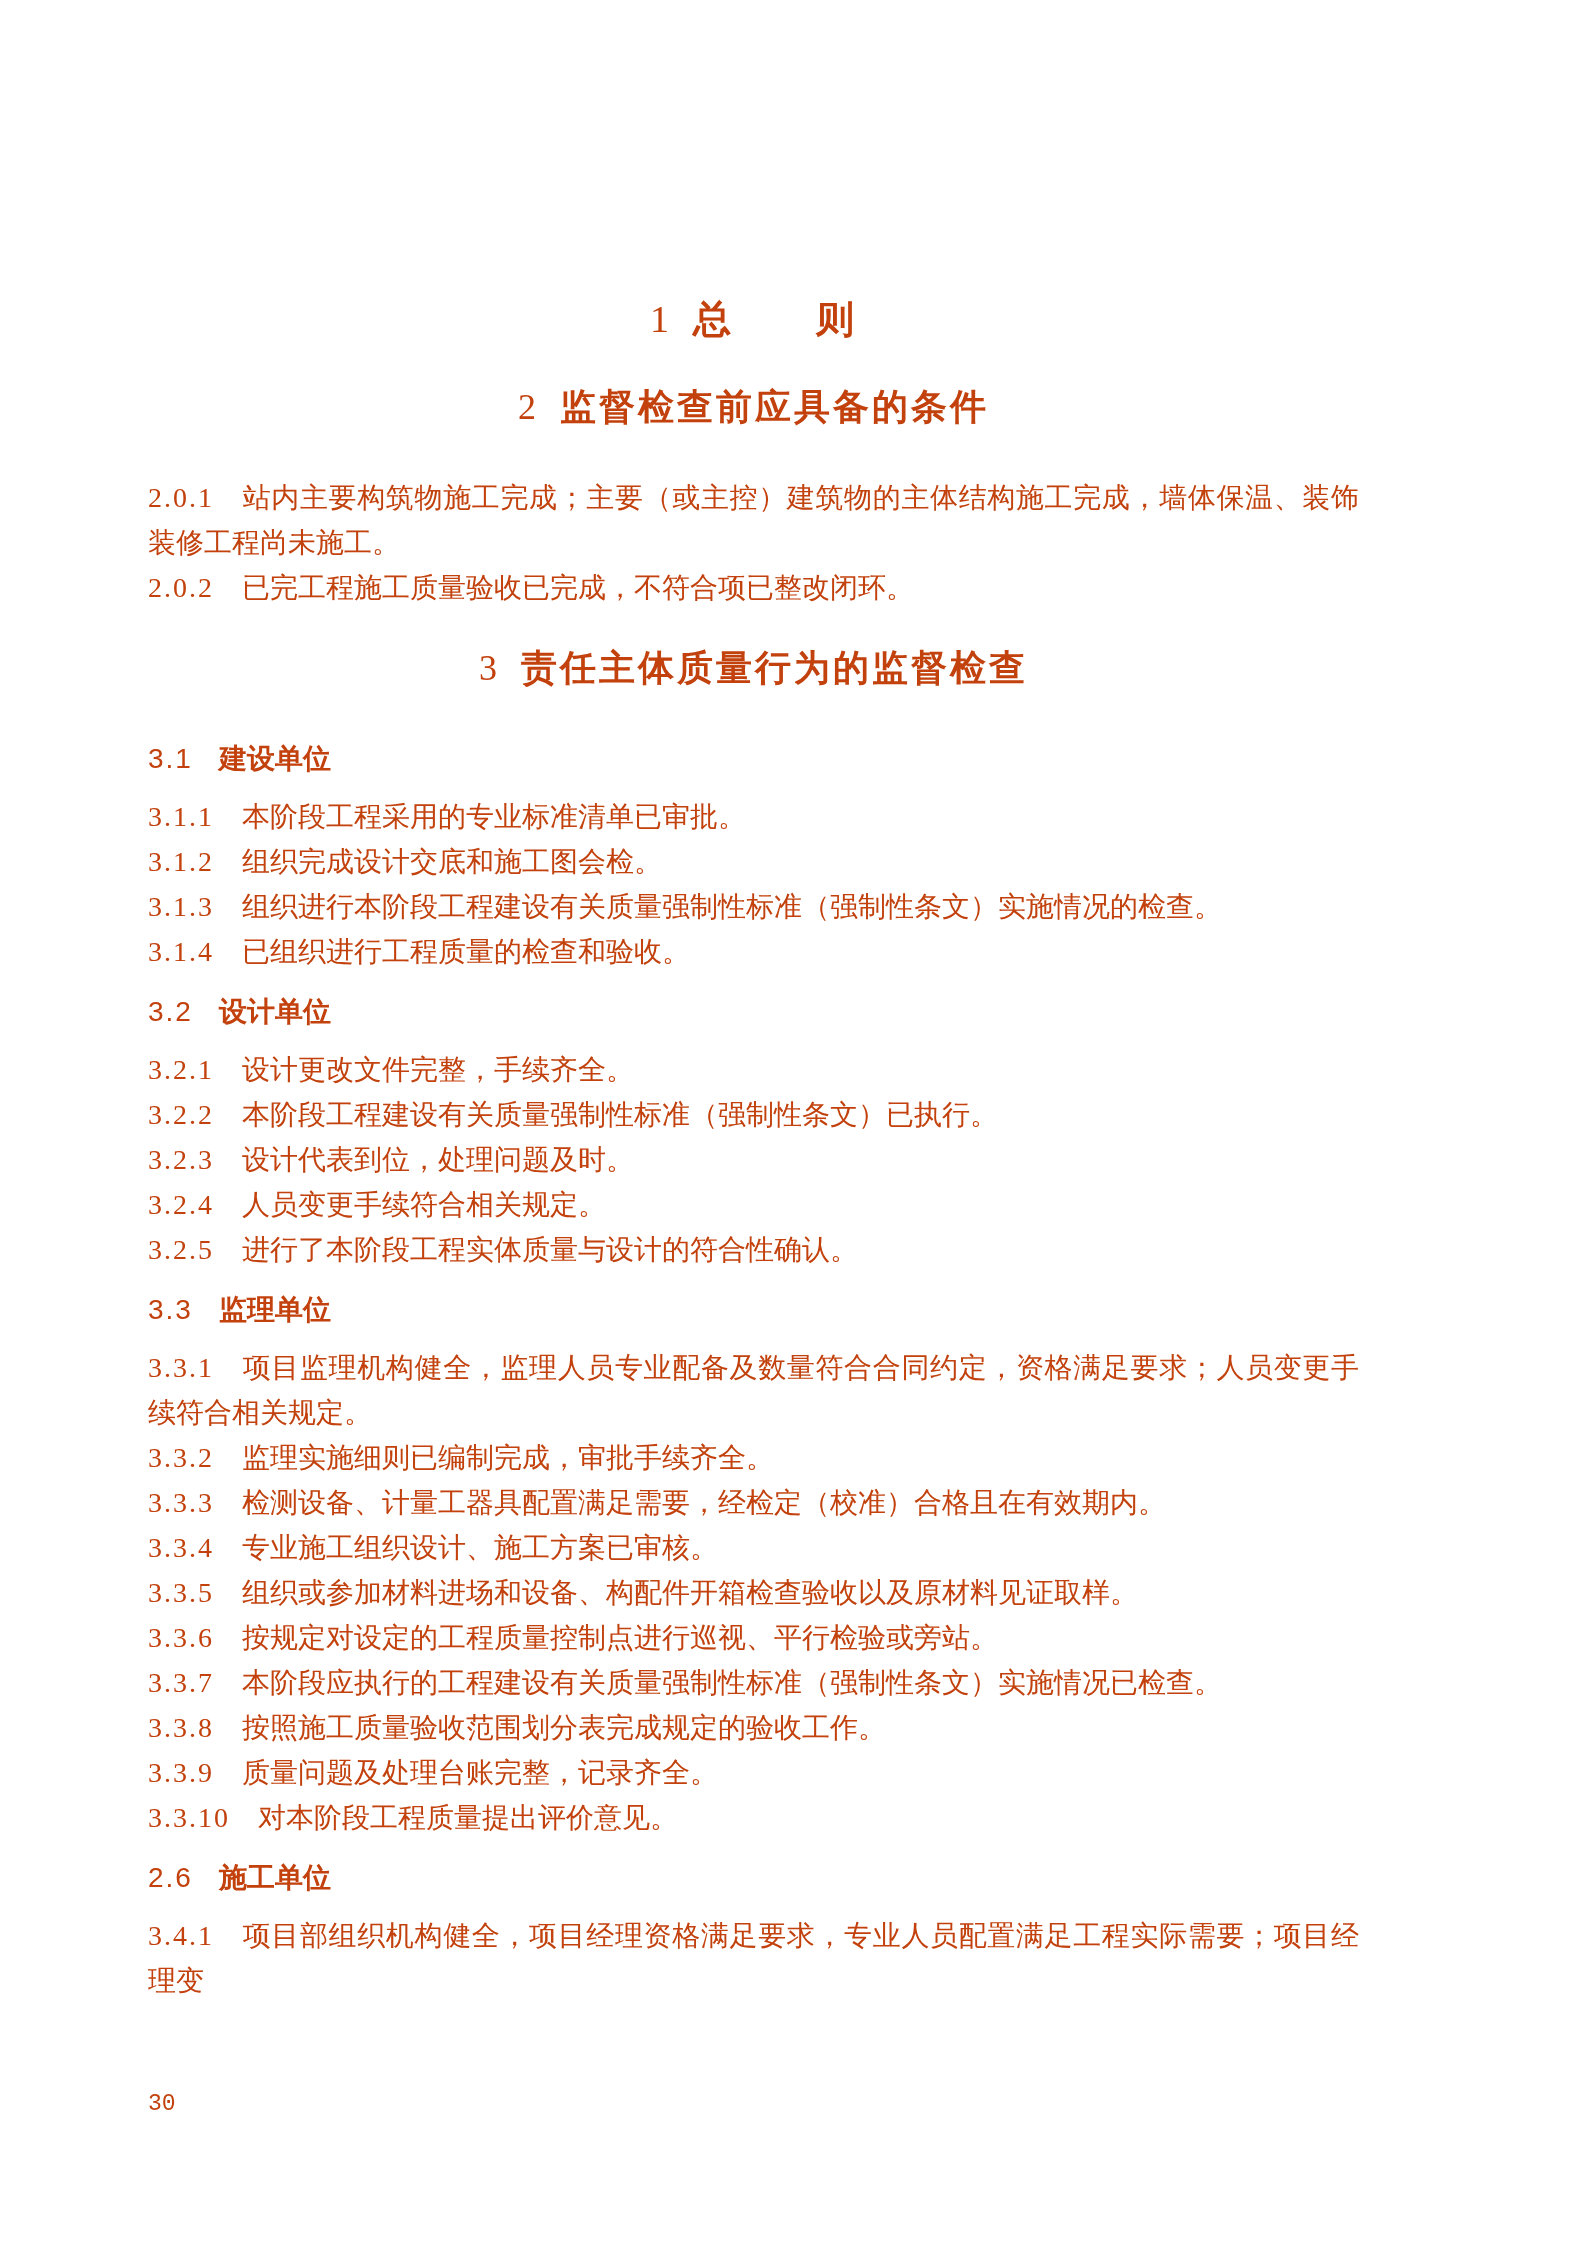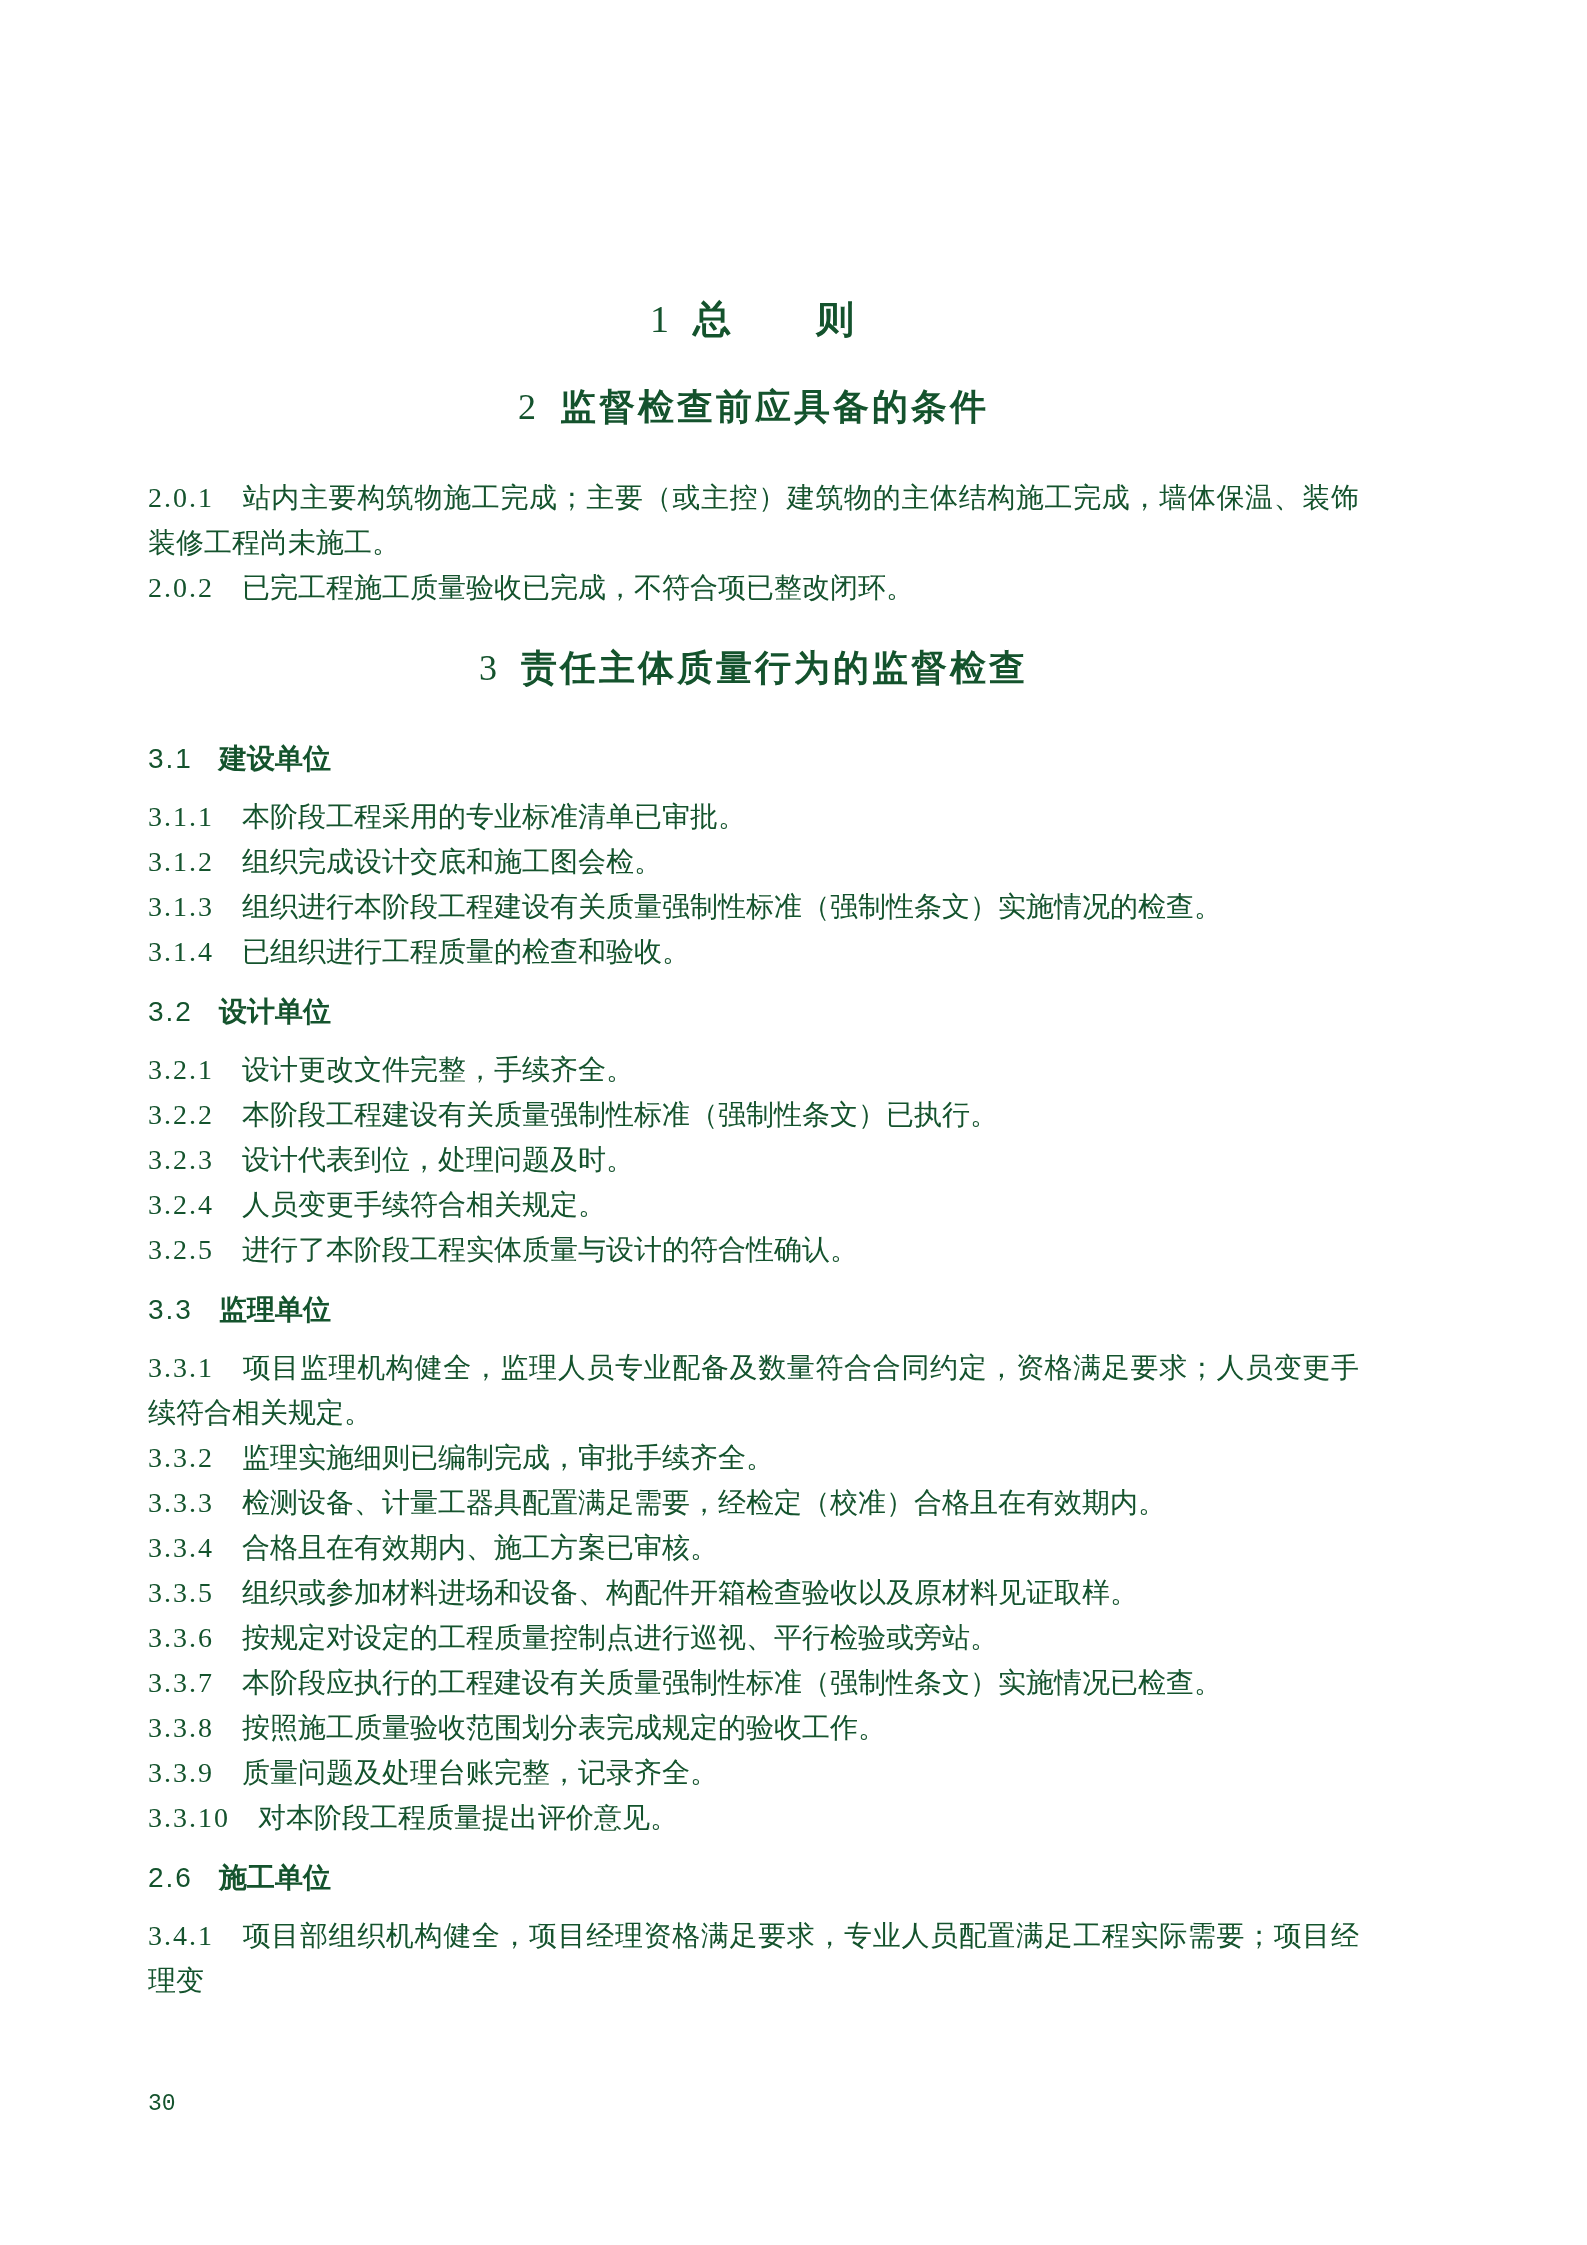--- a/index.html
+++ b/index.html
@@ -7,21 +7,21 @@
     margin: 0;
     padding: 0;
     background: #ffffff;
   }
   .page {
     position: relative;
     width: 1496px;
     min-height: 2245px;
     box-sizing: border-box;
     background: #ffffff;
-    color: #14532d;
+    color: #c2410c;
     padding: 299px 137px 60px 148px;
     font-family: "Liberation Serif", serif;
     font-size: 28px;
     line-height: 45px;
   }
   .chapter-title {
     text-align: center;
     font-family: "Liberation Sans", sans-serif;
     font-weight: bold;
     font-size: 36px;
@@ -98,21 +98,21 @@
   <p class="clause"><span class="clause-num">3.2.2</span><span>本阶段工程建设有关质量强制性标准（强制性条文）已执行。</span></p>
   <p class="clause"><span class="clause-num">3.2.3</span><span>设计代表到位，处理问题及时。</span></p>
   <p class="clause"><span class="clause-num">3.2.4</span><span>人员变更手续符合相关规定。</span></p>
   <p class="clause"><span class="clause-num">3.2.5</span><span>进行了本阶段工程实体质量与设计的符合性确认。</span></p>
 
   <h3 class="subsection-title"><span class="subsection-num">3.3</span><span>监理单位</span></h3>
 
   <p class="clause"><span class="clause-num">3.3.1</span><span>项目监理机构健全，监理人员专业配备及数量符合合同约定，资格满足要求；人员变更手续符合相关规定。</span></p>
   <p class="clause"><span class="clause-num">3.3.2</span><span>监理实施细则已编制完成，审批手续齐全。</span></p>
   <p class="clause"><span class="clause-num">3.3.3</span><span>检测设备、计量工器具配置满足需要，经检定（校准）合格且在有效期内。</span></p>
-  <p class="clause"><span class="clause-num">3.3.4</span><span>合格且在有效期内、施工方案已审核。</span></p>
+  <p class="clause"><span class="clause-num">3.3.4</span><span>专业施工组织设计、施工方案已审核。</span></p>
   <p class="clause"><span class="clause-num">3.3.5</span><span>组织或参加材料进场和设备、构配件开箱检查验收以及原材料见证取样。</span></p>
   <p class="clause"><span class="clause-num">3.3.6</span><span>按规定对设定的工程质量控制点进行巡视、平行检验或旁站。</span></p>
   <p class="clause"><span class="clause-num">3.3.7</span><span>本阶段应执行的工程建设有关质量强制性标准（强制性条文）实施情况已检查。</span></p>
   <p class="clause"><span class="clause-num">3.3.8</span><span>按照施工质量验收范围划分表完成规定的验收工作。</span></p>
   <p class="clause"><span class="clause-num">3.3.9</span><span>质量问题及处理台账完整，记录齐全。</span></p>
   <p class="clause"><span class="clause-num">3.3.10</span><span>对本阶段工程质量提出评价意见。</span></p>
 
   <h3 class="subsection-title"><span class="subsection-num">2.6</span><span>施工单位</span></h3>
 
   <p class="clause"><span class="clause-num">3.4.1</span><span>项目部组织机构健全，项目经理资格满足要求，专业人员配置满足工程实际需要；项目经理变</span></p>

